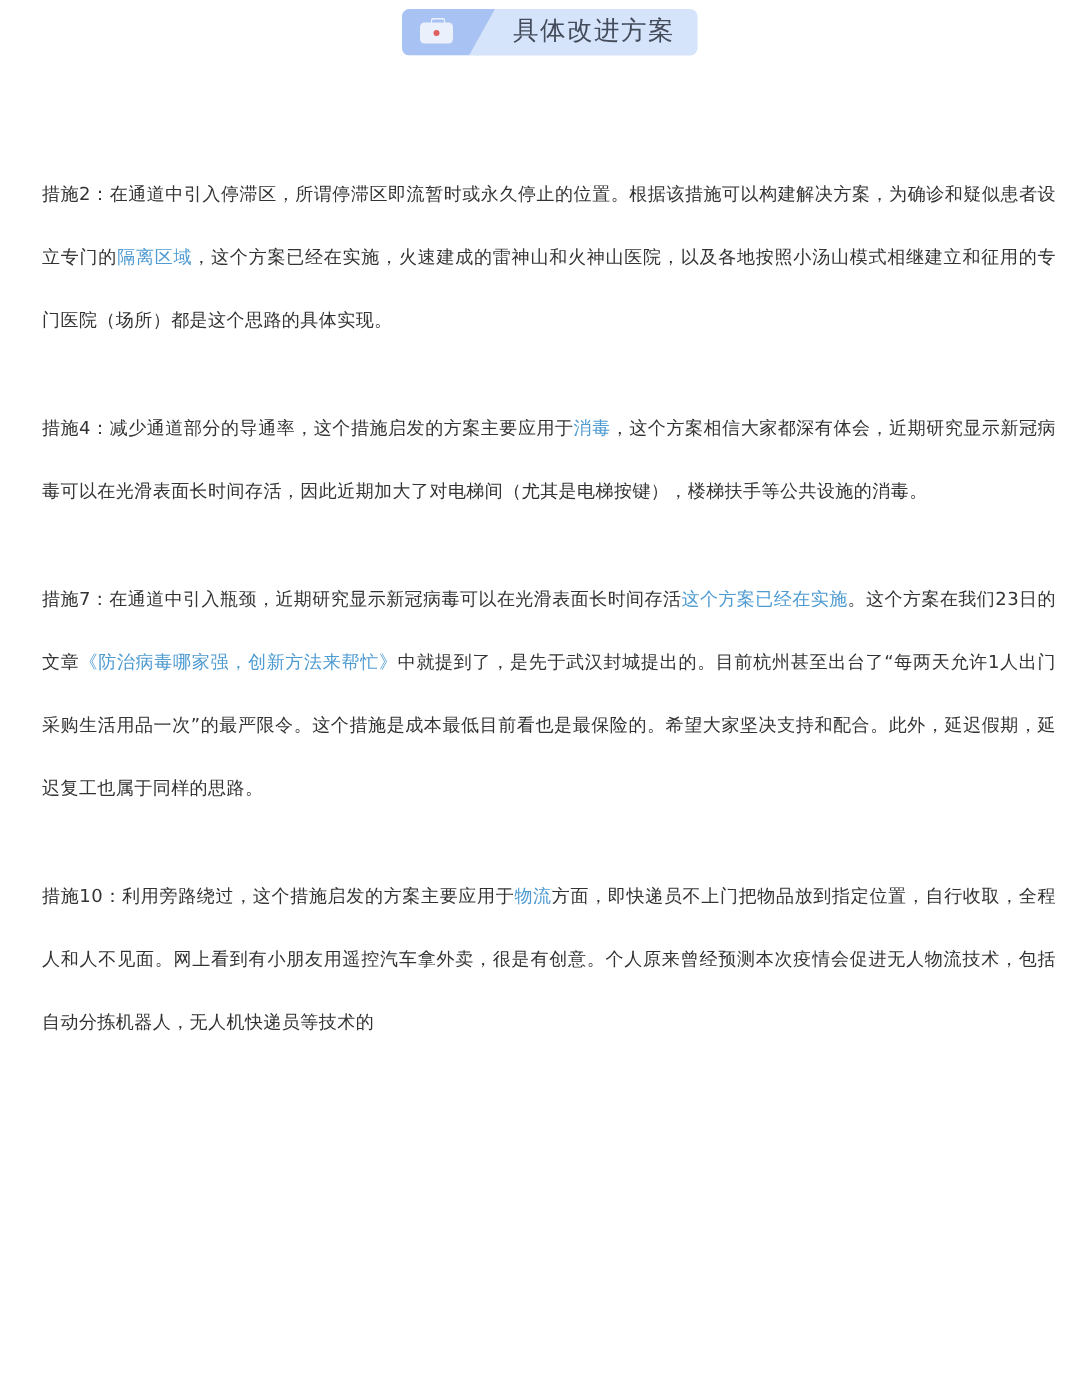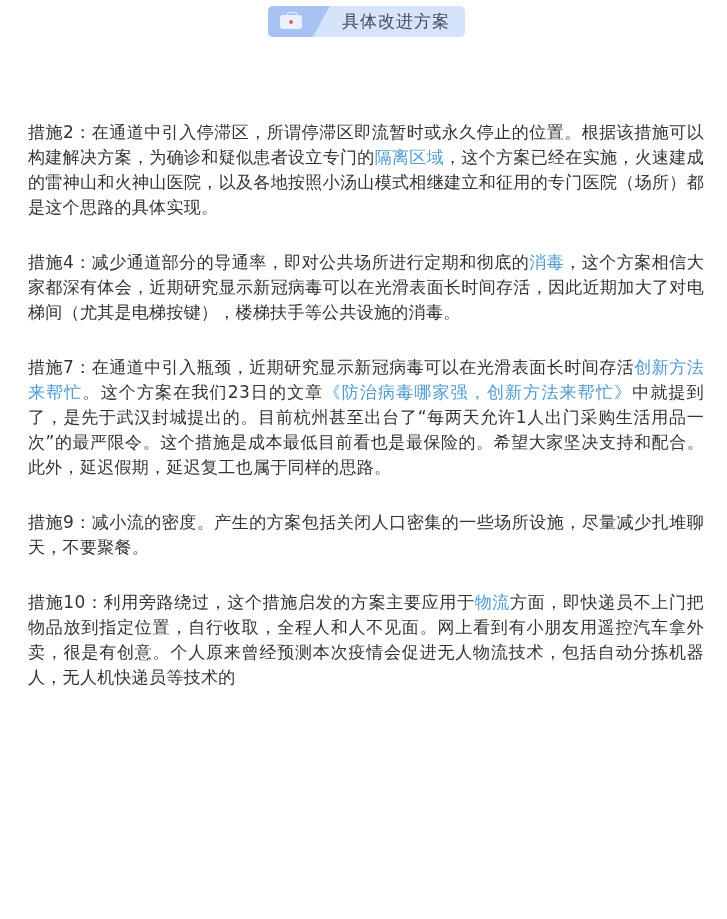--- a/index.html
+++ b/index.html
@@ -8,49 +8,46 @@
   .header-wrap { position: absolute; top: 6px; left: 268px; width: 197px; height: 31px; }
   .header { position: relative; width: 100%; height: 100%; background: #d6e4fb; border-radius: 5px; overflow: hidden; }
   .header .icon-bg { position: absolute; left: 0; top: 0; width: 62px; height: 31px; background: #a7c2f3;
                      clip-path: polygon(0 0, 100% 0, 72% 100%, 0 100%); }
   .header .kit { position: absolute; left: 12px; top: 9px; width: 22px; height: 14px; background: #eaf1fd; border-radius: 3px; }
   .header .kit::before { content: ""; position: absolute; left: 7px; top: -3px; width: 8px; height: 3px; border: 1.5px solid #eaf1fd; border-bottom: none; border-radius: 2px 2px 0 0; }
   .header .kit::after { content: ""; position: absolute; left: 9px; top: 5px; width: 4px; height: 4px; background: #e06060; border-radius: 50%; }
   .header .title { position: absolute; left: 74px; top: 0; right: 0; height: 31px; line-height: 31px;
                    font-size: 17px; color: #444b5a; letter-spacing: 1px; }
   .content { position: absolute; left: 28px; top: 108px; width: 676px; }
-  .para { font-size: 17px; line-height: 25px; margin: 12px 0 30px 0; text-align: justify; letter-spacing: 0.3px; }
+  .para { font-size: 12px; line-height: 42px; margin: 0 0 30px 0; text-align: justify; letter-spacing: 0.3px; }
   .link { color: #4e9bd2; }
 </style>
 </head>
 <body>
 
 <div class="header-wrap">
   <div class="header">
     <div class="icon-bg"></div>
     <div class="kit"></div>
     <div class="title">具体改进方案</div>
   </div>
 </div>
 
 <div class="content">
 
   <p class="para">
     <span>措施2：在通道中引入停滞区，所谓停滞区即流暂时或永久停止的位置。根据该措施可以构建解决方案，为确诊和疑似患者设立专门的</span><span class="link">隔离区域</span><span>，这个方案已经在实施，火速建成的雷神山和火神山医院，以及各地按照小汤山模式相继建立和征用的专门医院（场所）都是这个思路的具体实现。</span>
   </p>
 
   <p class="para">
-    <span>措施4：减少通道部分的导通率，即对公共场所进行定期和彻底的</span><span class="link">消毒</span><span>，这个方案相信大家都深有体会，近期研究显示新冠病毒可以在光滑表面长时间存活，因此近期加大了对电梯间（尤其是电梯按键），楼梯扶手等公共设施的消毒。</span>
+    <span>措施4：减少通道部分的导通率，这个措施启发的方案主要应用于</span><span class="link">消毒</span><span>，这个方案相信大家都深有体会，近期研究显示新冠病毒可以在光滑表面长时间存活，因此近期加大了对电梯间（尤其是电梯按键），楼梯扶手等公共设施的消毒。</span>
   </p>
 
   <p class="para">
-    <span>措施7：在通道中引入瓶颈，近期研究显示新冠病毒可以在光滑表面长时间存活</span><span class="link">创新方法来帮忙</span><span>。这个方案在我们23日的文章</span><span class="link">《防治病毒哪家强，创新方法来帮忙》</span><span>中就提到了，是先于武汉封城提出的。目前杭州甚至出台了“每两天允许1人出门采购生活用品一次”的最严限令。这个措施是成本最低目前看也是最保险的。希望大家坚决支持和配合。此外，延迟假期，延迟复工也属于同样的思路。</span>
+    <span>措施7：在通道中引入瓶颈，近期研究显示新冠病毒可以在光滑表面长时间存活</span><span class="link">这个方案已经在实施</span><span>。这个方案在我们23日的文章</span><span class="link">《防治病毒哪家强，创新方法来帮忙》</span><span>中就提到了，是先于武汉封城提出的。目前杭州甚至出台了“每两天允许1人出门采购生活用品一次”的最严限令。这个措施是成本最低目前看也是最保险的。希望大家坚决支持和配合。此外，延迟假期，延迟复工也属于同样的思路。</span>
   </p>
 
 
-  <p class="para">
-    <span>措施9：减小流的密度。产生的方案包括关闭人口密集的一些场所设施，尽量减少扎堆聊天，不要聚餐。</span>
-  </p>
 
   <p class="para">
     <span>措施10：利用旁路绕过，这个措施启发的方案主要应用于</span><span class="link">物流</span><span>方面，即快递员不上门把物品放到指定位置，自行收取，全程人和人不见面。网上看到有小朋友用遥控汽车拿外卖，很是有创意。个人原来曾经预测本次疫情会促进无人物流技术，包括自动分拣机器人，无人机快递员等技术的</span>
   </p>
 </div>
 
 </body></html>

